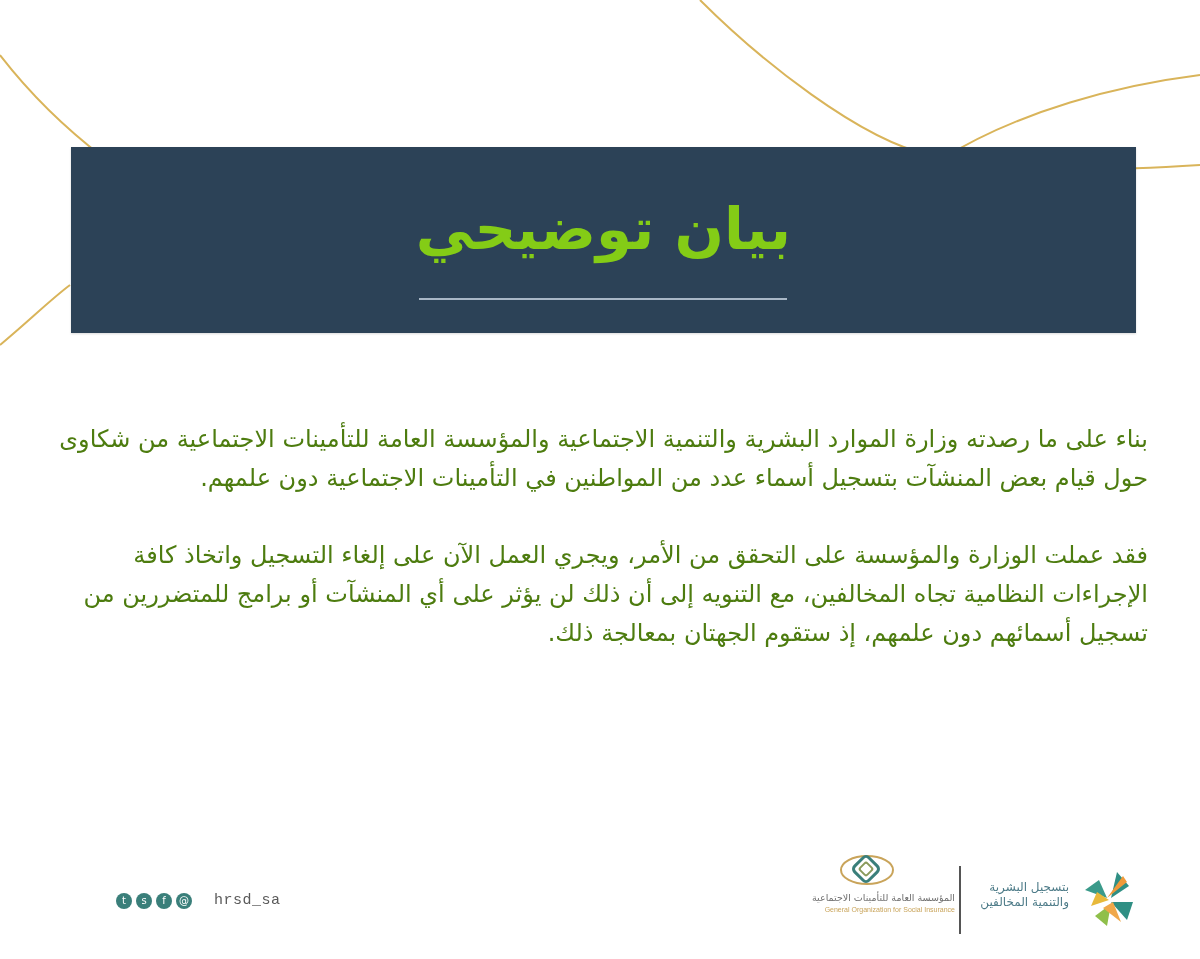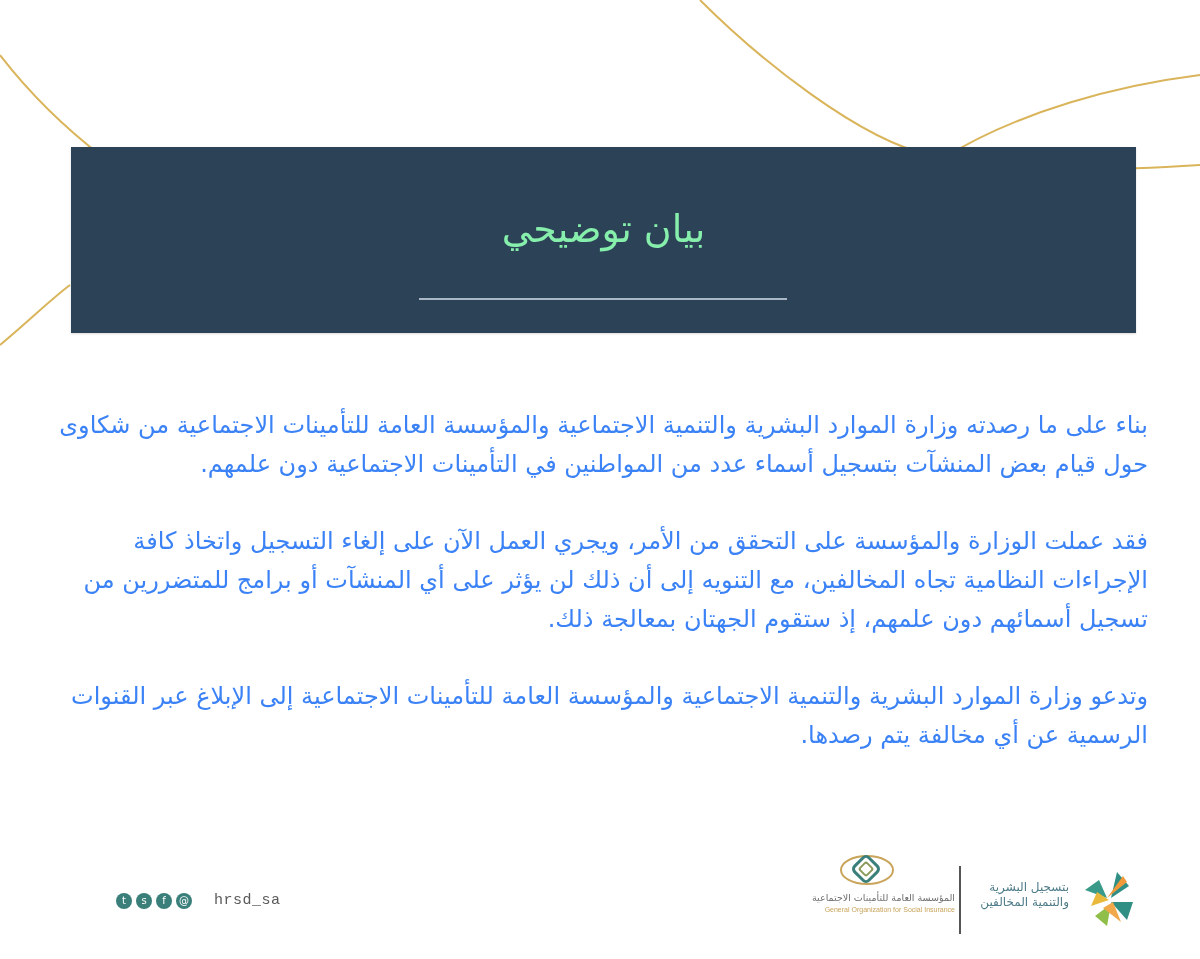--- a/index.html
+++ b/index.html
@@ -7,28 +7,28 @@
     width: 1200px; height: 959px; background: #ffffff; position: relative; overflow: hidden;
     font-family: "DejaVu Sans", sans-serif;
   }
   .deco { position: absolute; left: 0; top: 0; width: 1200px; height: 360px; pointer-events: none; }
   .banner {
     position: absolute; left: 71px; top: 147px; width: 1065px; height: 186px;
     background: #2c4257; box-shadow: 0 1px 2px rgba(0,0,0,0.15);
   }
   .banner-title {
     position: absolute; left: 0; right: 0; top: 42px; text-align: center;
-    color: #86efac; font-size: 38px; font-weight: normal; direction: rtl; line-height: 80px;
+    color: #84cc16; font-size: 58px; font-weight: bold; direction: rtl; line-height: 80px;
   }
   .banner-rule {
     position: absolute; left: 348px; width: 368px; top: 151px; height: 2px; background: #a9b7c6;
   }
   .body-text {
-    position: absolute; left: 48px; right: 52px; top: 406px;
-    direction: rtl; color: #3b82f6; font-size: 24px; line-height: 39px;
+    position: absolute; left: 48px; right: 52px; top: 420px;
+    direction: rtl; color: #4d7c0f; font-size: 24px; line-height: 39px;
   }
   .para { margin: 0 0 38px 0; }
   .footer-social {
     position: absolute; left: 116px; top: 892px; display: flex; align-items: center; gap: 4px;
   }
   .soc {
     width: 16px; height: 16px; border-radius: 50%; background: #3a7f7a; color: #fff;
     font-size: 10px; line-height: 16px; text-align: center; font-family: "DejaVu Sans", sans-serif;
   }
   .handle { margin-left: 18px; color: #5a5a5a; font-size: 15px; font-family: Liberation Mono, monospace; letter-spacing: 0.5px; text-align: right; }
@@ -49,21 +49,20 @@
 </svg>
 
 <div class="banner">
   <div class="banner-title">بيان توضيحي</div>
   <div class="banner-rule"></div>
 </div>
 
 <div class="body-text">
   <p class="para">بناء على ما رصدته وزارة الموارد البشرية والتنمية الاجتماعية والمؤسسة العامة للتأمينات الاجتماعية من شكاوى حول قيام بعض المنشآت بتسجيل أسماء عدد من المواطنين في التأمينات الاجتماعية دون علمهم.</p>
   <p class="para">فقد عملت الوزارة والمؤسسة على التحقق من الأمر، ويجري العمل الآن على إلغاء التسجيل واتخاذ كافة الإجراءات النظامية تجاه المخالفين، مع التنويه إلى أن ذلك لن يؤثر على أي المنشآت أو برامج للمتضررين من تسجيل أسمائهم دون علمهم، إذ ستقوم الجهتان بمعالجة ذلك.</p>
-  <p class="para">وتدعو وزارة الموارد البشرية والتنمية الاجتماعية والمؤسسة العامة للتأمينات الاجتماعية إلى الإبلاغ عبر القنوات الرسمية عن أي مخالفة يتم رصدها.</p>
 </div>
 
 <div class="footer-social">
   <span class="soc">t</span>
   <span class="soc">s</span>
   <span class="soc">f</span>
   <span class="soc">@</span>
   <span class="handle">hrsd_sa</span>
 </div>
 

